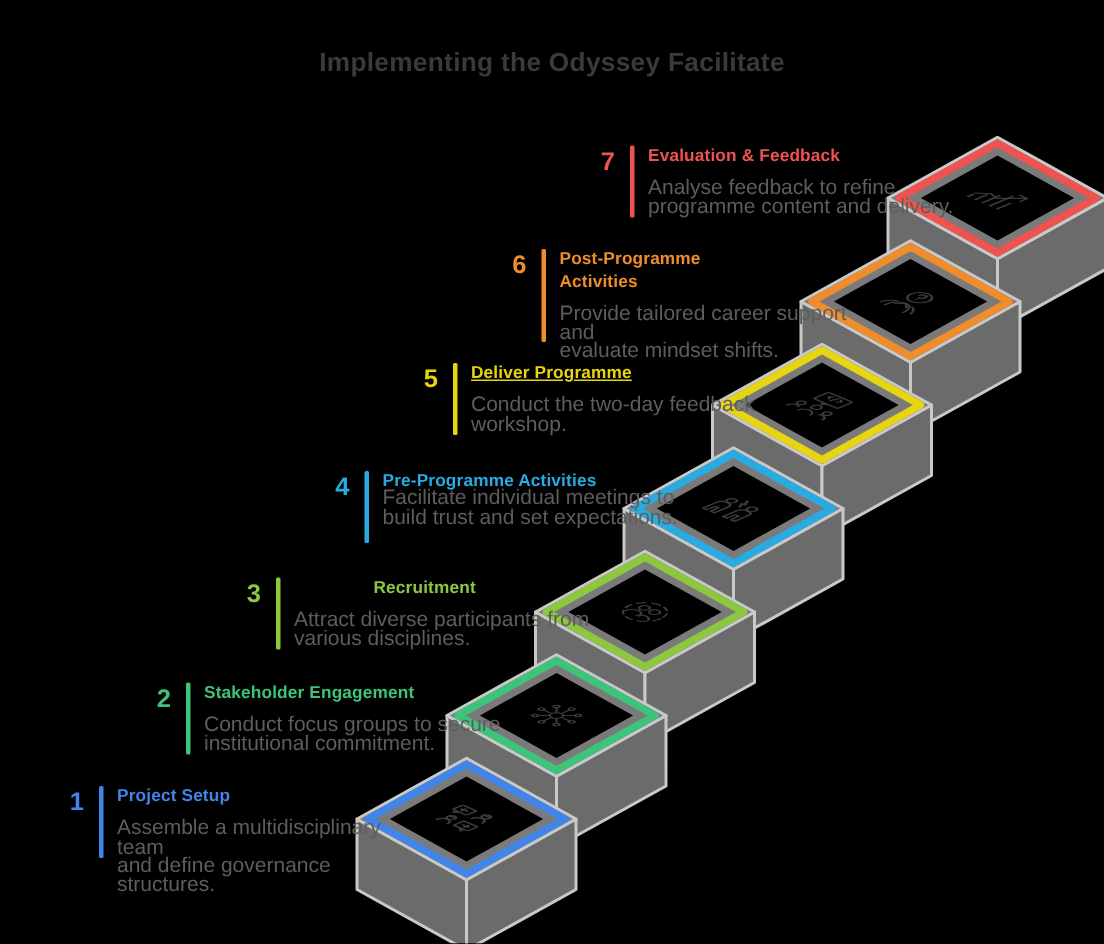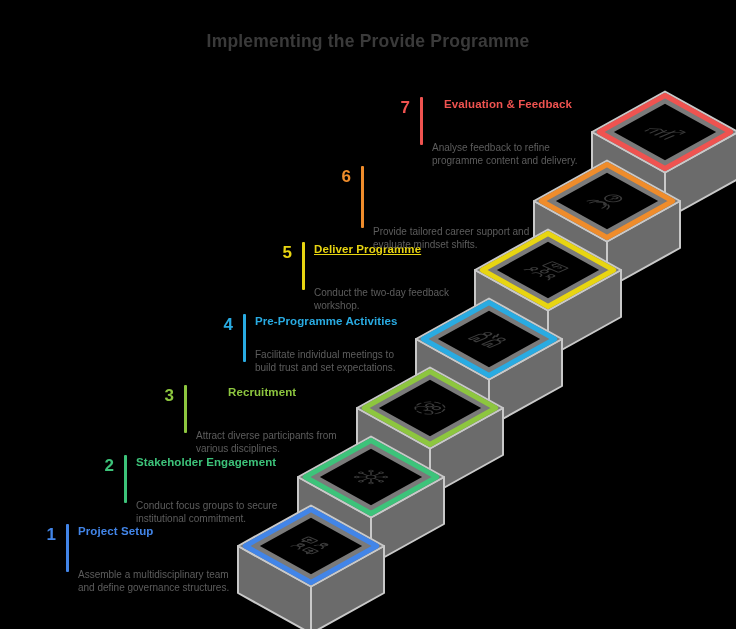--- a/index.html
+++ b/index.html
@@ -42,33 +42,32 @@
   .label{
     position:absolute;
     font-size:11.5px;
     font-weight:bold;
     line-height:15px;
     letter-spacing:.1px;
     white-space:pre-line;
   }
   .desc{
     position:absolute;
-    font-size:10px;
+    font-size:14px;
     line-height:12.6px;
     color:#5d5d5d;
     white-space:pre-line;
-    margin-top:24px;
   }
 </style>
 </head>
 <body>
 
 <div id="stage">
 
-  <div id="title">Implementing the Provide Programme</div>
+  <div id="title">Implementing the Odyssey Facilitate</div>
 
   <svg id="art" viewBox="0 0 736 629" xmlns="http://www.w3.org/2000/svg">
     <defs>
 
       <symbol id="ic-team-speech" viewBox="0 0 48 48">
         <g fill="none" stroke="#3b3b3b" stroke-width="2.1" stroke-linecap="round" stroke-linejoin="round">
           <rect x="4" y="8" width="15" height="11" rx="1.5"></rect>
           <path d="M8 19 l0 3.5 l4 -3.5"></path>
           <path d="M14.5 13.5 h-6 m0 0 l2.4 -2.4 m-2.4 2.4 l2.4 2.4"></path>
           <circle cx="32" cy="10.5" r="3.6"></circle>
@@ -240,45 +239,47 @@
       <div class="step-text" style="left: 80px; top: 455px; width: 260px; height: 70px;">
         <div class="num" style="color: rgb(61, 195, 122); left: 0px; top: 2px;">2</div>
         <div class="rule" style="background: rgb(61, 195, 122); left: 44px; top: 0px; height: 48px;"></div>
         <div class="label" style="color: rgb(61, 195, 122); left: 56px; top: 0px;">Stakeholder Engagement</div>
         <div class="desc" style="left: 56px; top: 21px;">Conduct focus groups to secure
 institutional commitment.</div>
       </div>
       <div class="step-text" style="left: 140px; top: 385px; width: 260px; height: 70px;">
         <div class="num" style="color: rgb(141, 198, 63); left: 0px; top: 2px;">3</div>
         <div class="rule" style="background: rgb(141, 198, 63); left: 44px; top: 0px; height: 48px;"></div>
-        <div class="label" style="color: rgb(141, 198, 63); left: 48px; top: 0px; padding-left: 40px;">Recruitment</div>
+        <div class="label" style="color: rgb(141, 198, 63); left: 69px; top: 0px; padding-left: 40px;">Recruitment</div>
         <div class="desc" style="left: 56px; top: 21px;">Attract diverse participants from
 various disciplines.</div>
       </div>
       <div class="step-text" style="left: 199px; top: 314px; width: 260px; height: 70px;">
         <div class="num" style="color: rgb(41, 171, 226); left: 0px; top: 2px;">4</div>
         <div class="rule" style="background: rgb(41, 171, 226); left: 44px; top: 0px; height: 48px;"></div>
         <div class="label" style="color: rgb(41, 171, 226); left: 56px; top: 0px;">Pre-Programme Activities</div>
         <div class="desc" style="left: 56px; top: 11px;">Facilitate individual meetings to
 build trust and set expectations.</div>
       </div>
       <div class="step-text" style="left: 258px; top: 242px; width: 260px; height: 70px;">
         <div class="num" style="color: rgb(232, 213, 17); left: 0px; top: 2px;">5</div>
         <div class="rule" style="background: rgb(232, 213, 17); left: 44px; top: 0px; height: 48px;"></div>
         <div class="label" style="color: rgb(232, 213, 17); left: 56px; top: 0px; text-decoration: underline;">Deliver Programme</div>
         <div class="desc" style="left: 56px; top: 21px;">Conduct the two-day feedback
 workshop.</div>
       </div>
       <div class="step-text" style="left: 317px; top: 166px; width: 260px; height: 70px;">
         <div class="num" style="color: rgb(239, 140, 43); left: 0px; top: 2px;">6</div>
         <div class="rule" style="background: rgb(239, 140, 43); left: 44px; top: 0px; height: 62px;"></div>
+        <div class="label" style="color: rgb(239, 140, 43); left: 56px; top: 0px;">Post-Programme
+Activities</div>
         <div class="desc" style="left: 56px; top: 36px;">Provide tailored career support and
 evaluate mindset shifts.</div>
       </div>
       <div class="step-text" style="left: 376px; top: 97px; width: 260px; height: 70px;">
         <div class="num" style="color: rgb(239, 83, 80); left: 0px; top: 2px;">7</div>
         <div class="rule" style="background: rgb(239, 83, 80); left: 44px; top: 0px; height: 48px;"></div>
-        <div class="label" style="color: rgb(239, 83, 80); left: 68px; top: 0px;">Evaluation &amp; Feedback</div>
+        <div class="label" style="color: rgb(239, 83, 80); left: 56px; top: 0px;">Evaluation &amp; Feedback</div>
         <div class="desc" style="left: 56px; top: 21px;">Analyse feedback to refine
 programme content and delivery.</div>
       </div>
     </div>
 </div>
 
 </body></html>

